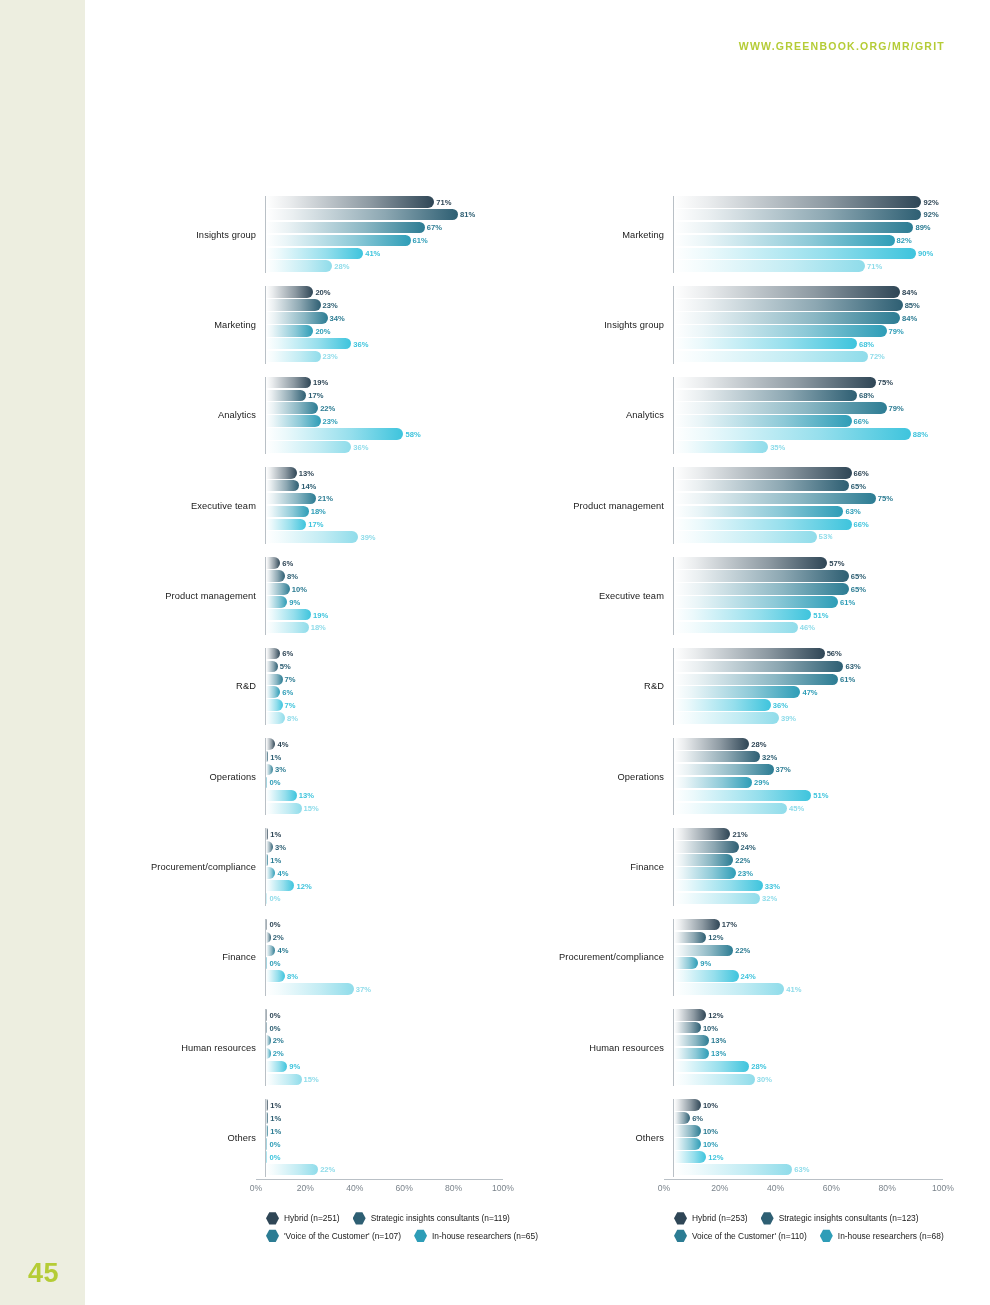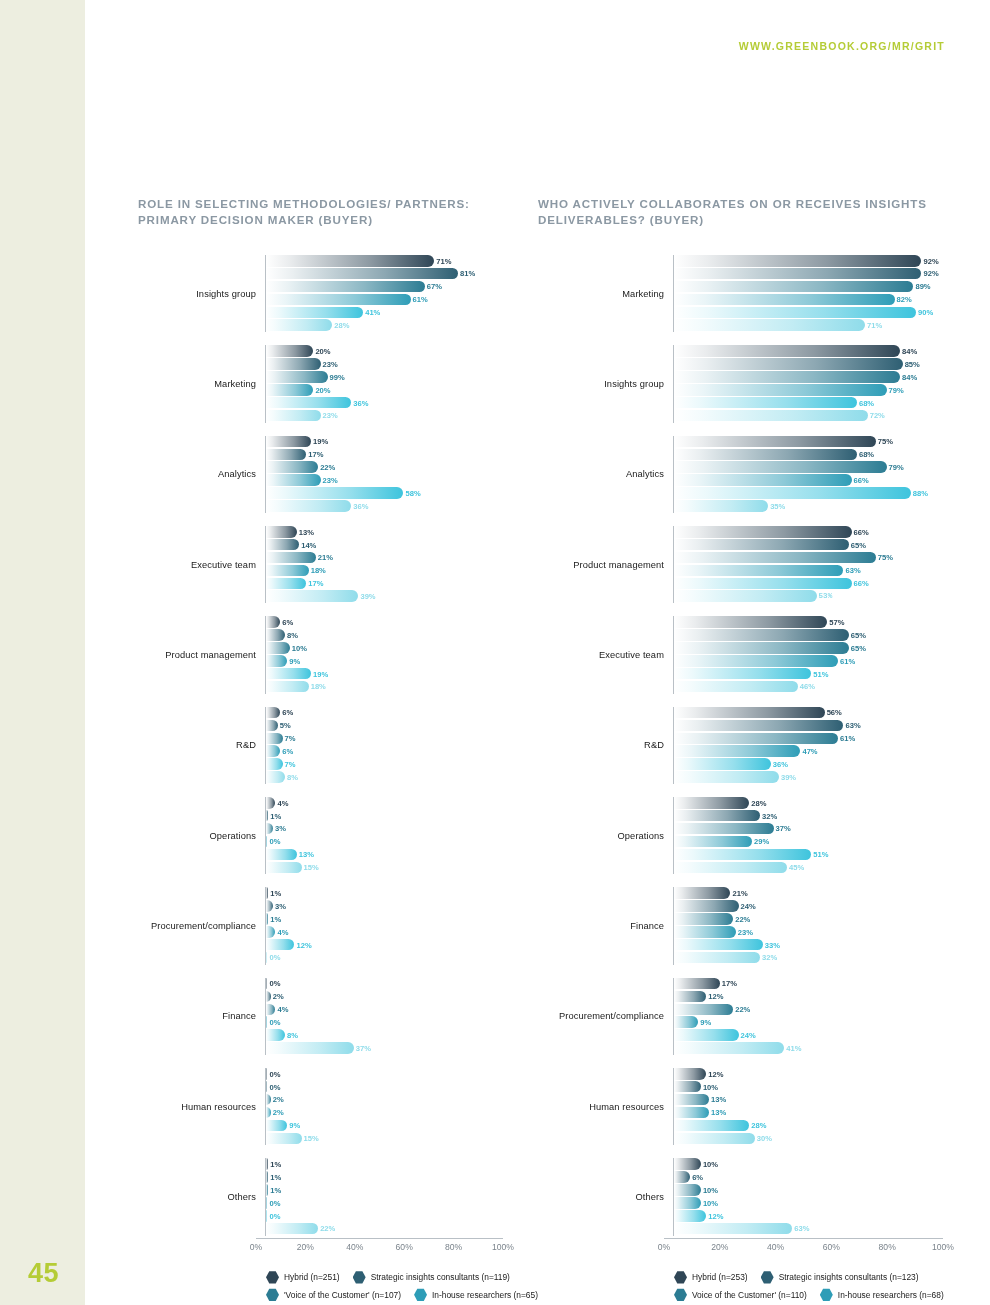--- a/index.html
+++ b/index.html
@@ -69,21 +69,20 @@
   .legend-label{font-size:8.4px;color:#1a1a1a;white-space:nowrap;}
 </style>
 </head>
 <body>
 
 <div class="left-band"></div>
 <div class="page-number">45</div>
 <div class="site-url">WWW.GREENBOOK.ORG/MR/GRIT</div>
 
 <div class="chart-block" id="chart-left">
-  <div class="chart-title">ROLE IN SELECTING METHODOLOGIES/ PARTNERS: PRIMARY DECISION MAKER (BUYER)</div>
   <div class="plot">
     <div class="rows">
         <div class="row">
           <div class="cat-label">Insights group</div>
           <div class="bars">
             <div class="bar-line">
               <div class="bar" style="width: 71%; background: linear-gradient(to right, rgba(255, 255, 255, 0.97) 0%, rgba(47, 70, 86, 0.1) 14%, rgba(47, 70, 86, 0.55) 62%, rgb(47, 70, 86) 100%);"></div>
               <div class="bar-val" style="left: calc(71% + 2px); color: rgb(47, 70, 86);">71%</div>
             </div>
             <div class="bar-line">
@@ -115,21 +114,21 @@
             <div class="bar-line">
               <div class="bar" style="width: 20%; background: linear-gradient(to right, rgba(255, 255, 255, 0.97) 0%, rgba(47, 70, 86, 0.1) 14%, rgba(47, 70, 86, 0.55) 62%, rgb(47, 70, 86) 100%);"></div>
               <div class="bar-val" style="left: calc(20% + 2px); color: rgb(47, 70, 86);">20%</div>
             </div>
             <div class="bar-line">
               <div class="bar" style="width: 23%; background: linear-gradient(to right, rgba(255, 255, 255, 0.97) 0%, rgba(46, 95, 115, 0.1) 14%, rgba(46, 95, 115, 0.55) 62%, rgb(46, 95, 115) 100%);"></div>
               <div class="bar-val" style="left: calc(23% + 2px); color: rgb(46, 95, 115);">23%</div>
             </div>
             <div class="bar-line">
               <div class="bar" style="width: 26%; background: linear-gradient(to right, rgba(255, 255, 255, 0.97) 0%, rgba(44, 124, 147, 0.1) 14%, rgba(44, 124, 147, 0.55) 62%, rgb(44, 124, 147) 100%);"></div>
-              <div class="bar-val" style="left: calc(26% + 2px); color: rgb(44, 124, 147);">99%</div>
+              <div class="bar-val" style="left: calc(26% + 2px); color: rgb(44, 124, 147);">34%</div>
             </div>
             <div class="bar-line">
               <div class="bar" style="width: 20%; background: linear-gradient(to right, rgba(255, 255, 255, 0.97) 0%, rgba(46, 157, 183, 0.1) 14%, rgba(46, 157, 183, 0.55) 62%, rgb(46, 157, 183) 100%);"></div>
               <div class="bar-val" style="left: calc(20% + 2px); color: rgb(46, 157, 183);">20%</div>
             </div>
             <div class="bar-line">
               <div class="bar" style="width: 36%; background: linear-gradient(to right, rgba(255, 255, 255, 0.97) 0%, rgba(62, 196, 221, 0.1) 14%, rgba(62, 196, 221, 0.55) 62%, rgb(62, 196, 221) 100%);"></div>
               <div class="bar-val" style="left: calc(36% + 2px); color: rgb(62, 196, 221);">36%</div>
             </div>
             <div class="bar-line">
@@ -436,21 +435,20 @@
         </div>
         <div class="legend-item">
           <span class="hexmark" style="background: rgb(46, 157, 183);"></span>
           <span class="legend-label">In-house researchers (n=65)</span>
         </div>
       </div>
     </div>
 </div>
 
 <div class="chart-block" id="chart-right">
-  <div class="chart-title">WHO ACTIVELY COLLABORATES ON OR RECEIVES INSIGHTS DELIVERABLES? (BUYER)</div>
   <div class="plot">
     <div class="rows">
         <div class="row">
           <div class="cat-label">Marketing</div>
           <div class="bars">
             <div class="bar-line">
               <div class="bar" style="width: 92%; background: linear-gradient(to right, rgba(255, 255, 255, 0.97) 0%, rgba(47, 70, 86, 0.1) 14%, rgba(47, 70, 86, 0.55) 62%, rgb(47, 70, 86) 100%);"></div>
               <div class="bar-val" style="left: calc(92% + 2px); color: rgb(47, 70, 86);">92%</div>
             </div>
             <div class="bar-line">

